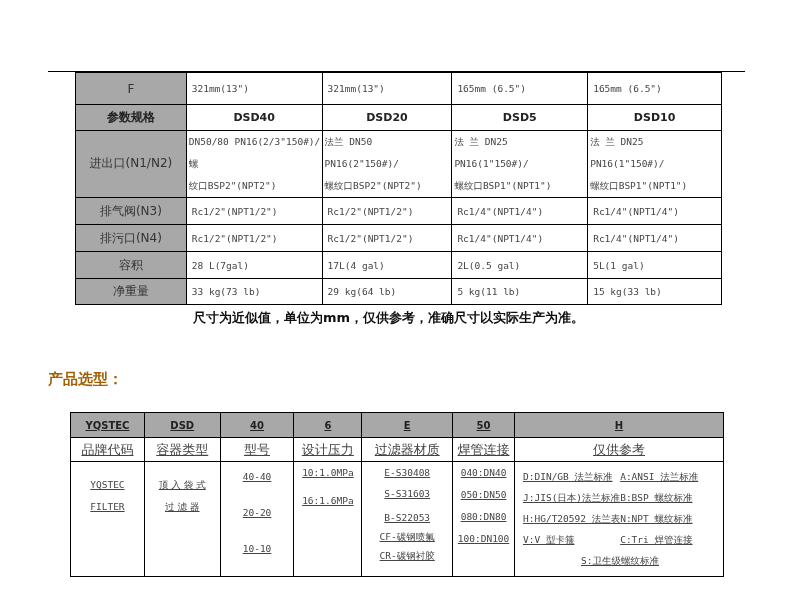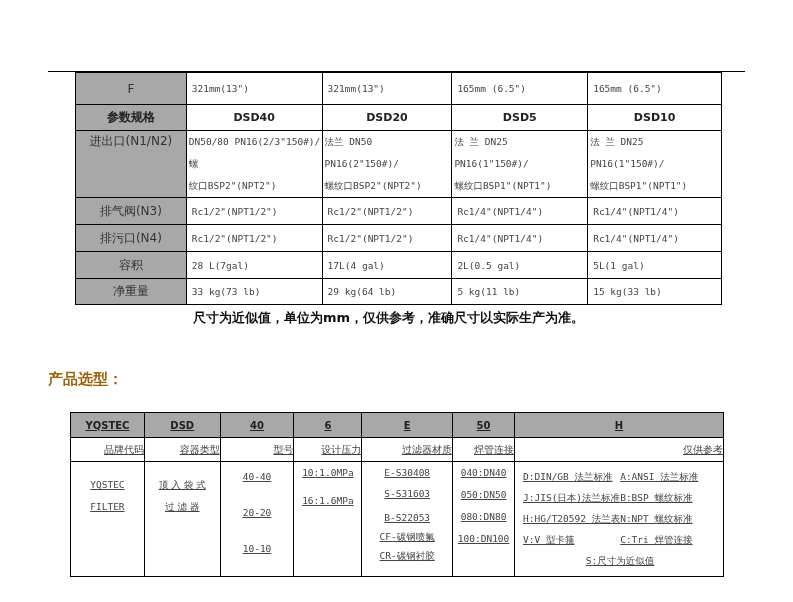--- a/index.html
+++ b/index.html
@@ -12,21 +12,21 @@
     #spec td.lab { background:#a8a8a8; text-align:center; font-size:12px; color:#333; }
     #spec td.lab.bold { font-weight:bold; color:#222; }
     #spec td.val { padding-left:5px; color:#444; font-family:"DejaVu Sans Mono", monospace; font-size:9.5px; }
     #spec td.hd { text-align:center; font-weight:bold; font-size:11px; color:#222;margin-left:24px; }
     #spec td.multi { line-height:22px; padding-left:2px; }
     .note { position:absolute; left:193px; top:309px; font-size:13px; font-weight:bold; color:#111; }
     .section { position:absolute; left:48px; top:370px; font-size:15px; font-weight:bold; color:#a16207; }
     #sel { left:70px; top:412px; width:654px; }
     #sel td { text-align:center;text-decoration:underline; }
     #sel tr.h1 td { background:#a8a8a8; font-weight:bold; font-size:10px; color:#222; height:24px; }
-    #sel tr.h2 td { font-size:10px; color:#444; height:23px;text-align:right; }
+    #sel tr.h2 td { font-size:13px; color:#444; height:23px; }
     #sel tr.body td { height:114px; vertical-align:top; font-family:"DejaVu Sans Mono", monospace; font-size:9.5px; color:#444; }
     .stack div { height:22px; line-height:22px; }
     .iface { display:grid; grid-template-columns:1fr 1fr; column-gap:0; padding:4px 6px 0 8px; text-align:left; }
     .iface div { height:21px; line-height:21px; white-space:nowrap; }
     .iface .full { grid-column:1 / span 2; text-align:center; }
   </style>
 </head>
 <body>
 
 <div class="topline"></div>
@@ -48,21 +48,21 @@
     <td class="val">165mm (6.5")</td>
   </tr>
   <tr style="height:26px">
     <td class="lab bold">参数规格</td>
     <td class="hd">DSD40</td>
     <td class="hd">DSD20</td>
     <td class="hd">DSD5</td>
     <td class="hd">DSD10</td>
   </tr>
   <tr style="height:48px">
-    <td class="lab" style="vertical-align:top;padding-top:2px">进出口(N1/N2)</td>
+    <td class="lab" style="vertical-align:top;padding-top:24px">进出口(N1/N2)</td>
     <td class="val multi">
           <div>DN50/80 PN16(2/3"150#)/螺</div>
           <div>纹口BSP2"(NPT2")</div>
         </td>
     <td class="val multi">
           <div>法兰 DN50  PN16(2"150#)/</div>
           <div>螺纹口BSP2"(NPT2")</div>
         </td>
     <td class="val multi">
           <div>法 兰 DN25  PN16(1"150#)/</div>
@@ -183,18 +183,18 @@
     <td>
       <div class="iface">
         <div>D:DIN/GB 法兰标准</div>
         <div>A:ANSI 法兰标准</div>
         <div>J:JIS(日本)法兰标准</div>
         <div>B:BSP 螺纹标准</div>
         <div>H:HG/T20592 法兰表</div>
         <div>N:NPT 螺纹标准</div>
         <div>V:V 型卡箍</div>
         <div>C:Tri 焊管连接</div>
-        <div class="full">S:尺寸为近似值</div>
+        <div class="full">S:卫生级螺纹标准</div>
       </div>
     </td>
   </tr>
 </tbody>
   </table>
 
 </body></html>

